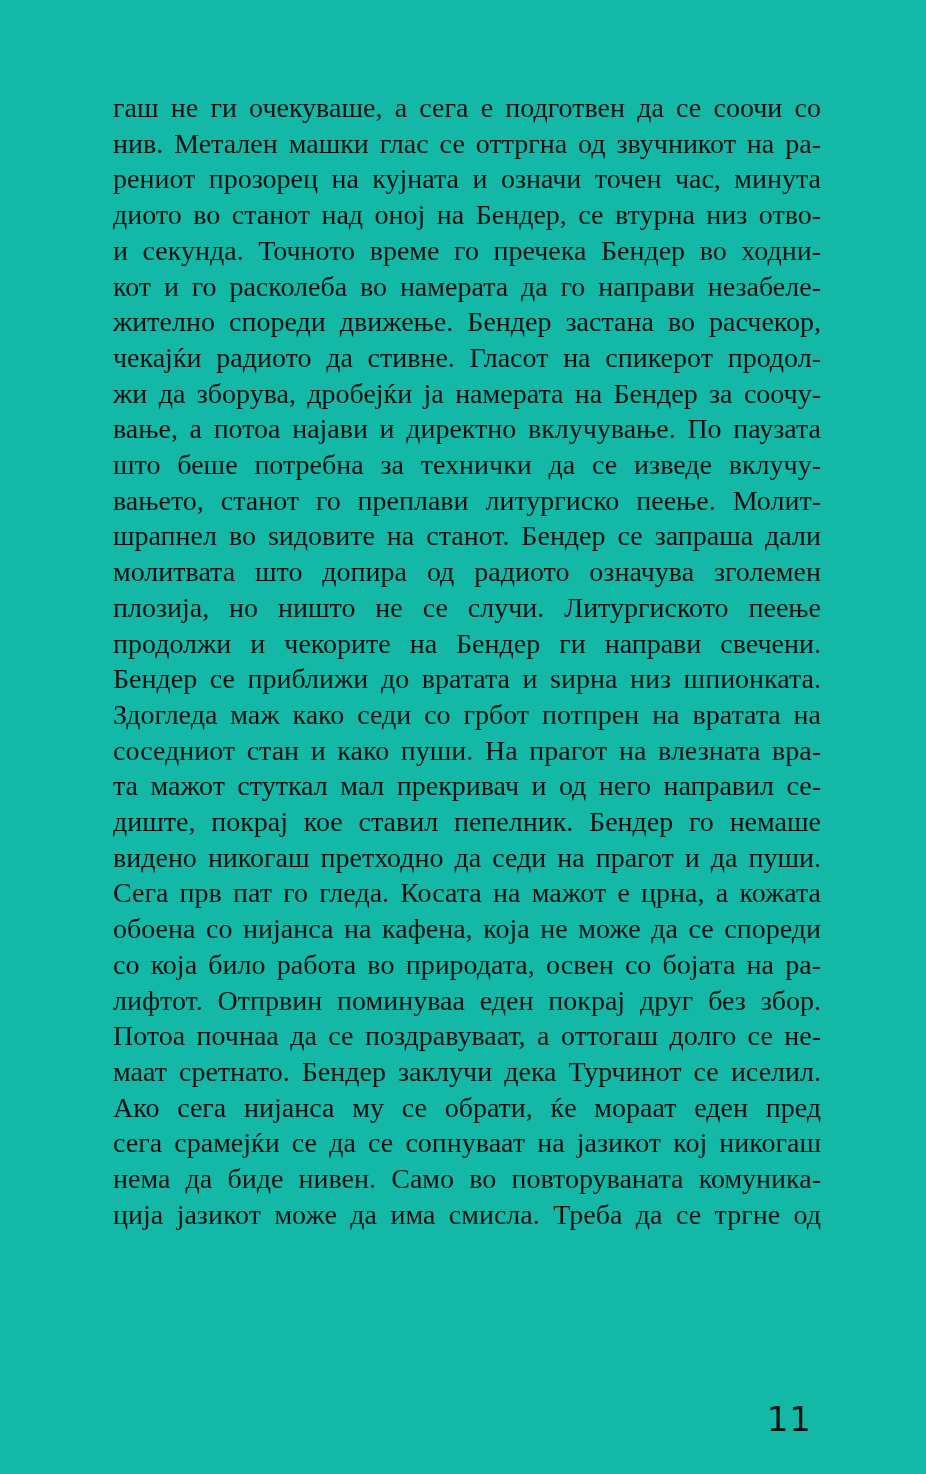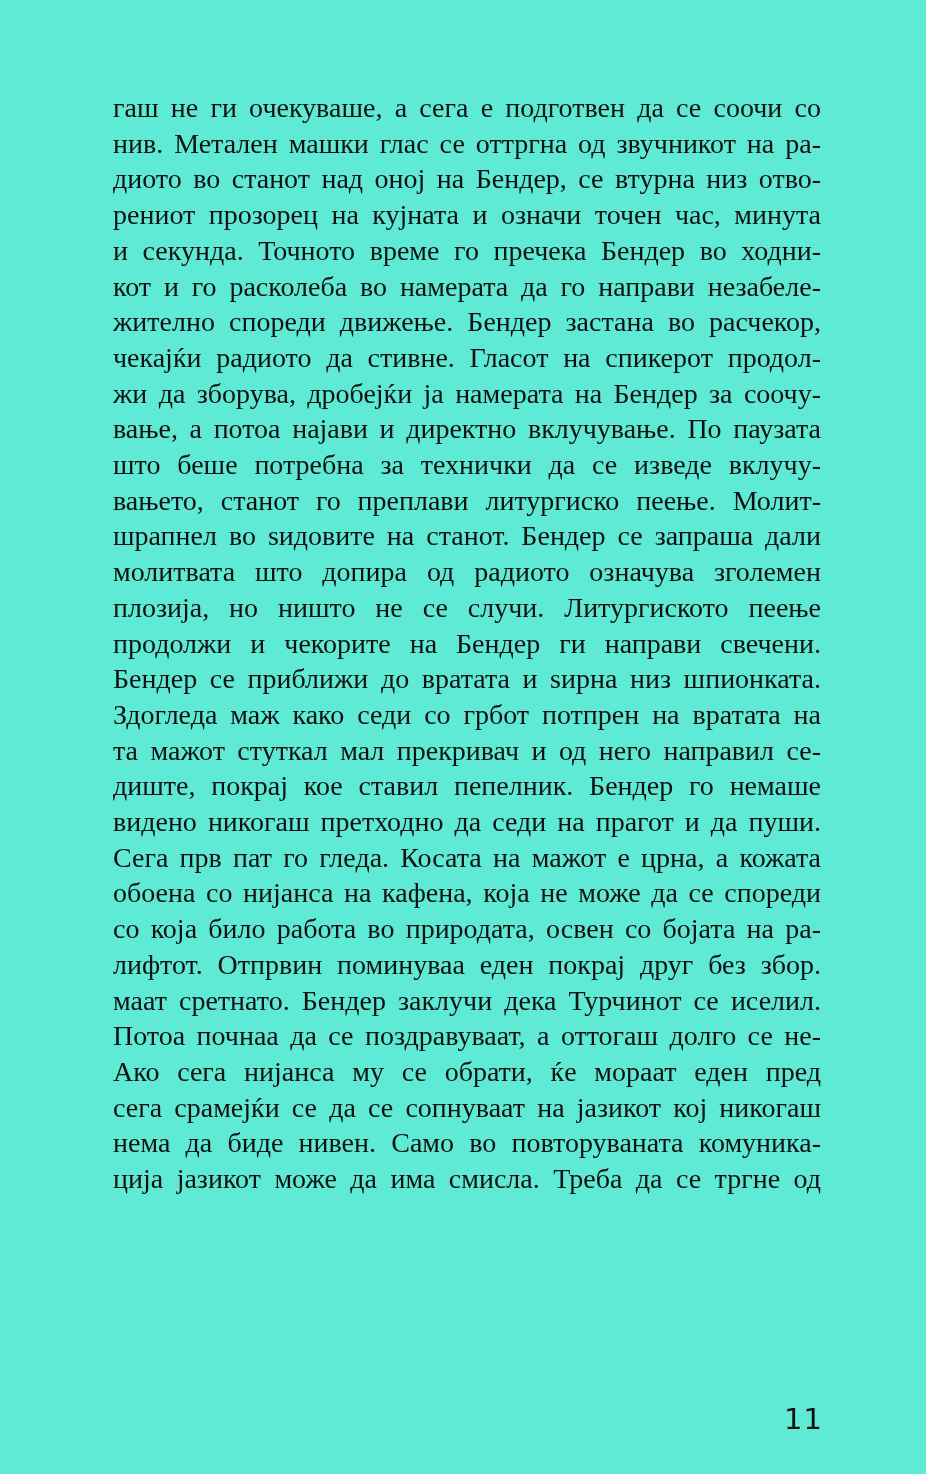--- a/index.html
+++ b/index.html
@@ -10,81 +10,82 @@
     width: 926px;
     height: 1474px;
     background: #ffffff;
     position: relative;
     overflow: hidden;
     font-family: "Liberation Serif", serif;
   }
   .page {
     position: absolute;
     inset: 0;
-    background: #5eead4;
+    background: #14b8a6;
   }
   .text-block {
     position: absolute;
     left: 113px;
     top: 90px;
     width: 708px;
   }
   .text-line {
     font-family: "Liberation Serif", serif;
     font-size: 28px;
     line-height: 35.7px;
     color: #121212;
     text-align: justify;
     text-align-last: justify;
     -moz-text-align-last: justify;
     white-space: normal;
     text-rendering: optimizeLegibility;
   }
   .page-number {
     position: absolute;
-    right: 103px;
+    right: 114px;
     top: 1402px;
     font-family: "DejaVu Sans", sans-serif;
-    font-size: 29px;
+    font-size: 34px;
     line-height: 34px;
     color: #121212;
     letter-spacing: 1px;
   }
 </style>
 </head>
 <body>
 
 <div class="page">
   <main class="text-block">
       <div class="text-line">гаш не ги очекуваше, а сега е подготвен да се соочи со</div>
       <div class="text-line">нив. Метален машки глас се оттргна од звучникот на ра-</div>
+      <div class="text-line">рениот прозорец на кујната и означи точен час, минута</div>
       <div class="text-line">диото во станот над оној на Бендер, се втурна низ отво-</div>
-      <div class="text-line">рениот прозорец на кујната и означи точен час, минута</div>
       <div class="text-line">и секунда. Точното време го пречека Бендер во ходни-</div>
       <div class="text-line">кот и го расколеба во намерата да го направи незабеле-</div>
       <div class="text-line">жително спореди движење. Бендер застана во расчекор,</div>
       <div class="text-line">чекајќи радиото да стивне. Гласот на спикерот продол-</div>
       <div class="text-line">жи да зборува, дробејќи ја намерата на Бендер за соочу-</div>
       <div class="text-line">вање, а потоа најави и директно вклучување. По паузата</div>
       <div class="text-line">што беше потребна за технички да се изведе вклучу-</div>
       <div class="text-line">вањето, станот го преплави литургиско пеење. Молит-</div>
       <div class="text-line">шрапнел во ѕидовите на станот. Бендер се запраша дали</div>
       <div class="text-line">молитвата што допира од радиото означува зголемен</div>
       <div class="text-line">плозија, но ништо не се случи. Литургиското пеење</div>
       <div class="text-line">продолжи и чекорите на Бендер ги направи свечени.</div>
       <div class="text-line">Бендер се приближи до вратата и ѕирна низ шпионката.</div>
       <div class="text-line">Здогледа маж како седи со грбот потпрен на вратата на</div>
+      <div class="text-line">соседниот стан и како пуши. На прагот на влезната вра-</div>
       <div class="text-line">та мажот стуткал мал прекривач и од него направил се-</div>
       <div class="text-line">диште, покрај кое ставил пепелник. Бендер го немаше</div>
       <div class="text-line">видено никогаш претходно да седи на прагот и да пуши.</div>
       <div class="text-line">Сега прв пат го гледа. Косата на мажот е црна, а кожата</div>
       <div class="text-line">обоена со нијанса на кафена, која не може да се спореди</div>
       <div class="text-line">со која било работа во природата, освен со бојата на ра-</div>
       <div class="text-line">лифтот. Отпрвин поминуваа еден покрај друг без збор.</div>
+      <div class="text-line">Потоа почнаа да се поздравуваат, а оттогаш долго се не-</div>
       <div class="text-line">маат сретнато. Бендер заклучи дека Турчинот се иселил.</div>
-      <div class="text-line">Потоа почнаа да се поздравуваат, а оттогаш долго се не-</div>
       <div class="text-line">Ако сега нијанса му се обрати, ќе мораат еден пред</div>
       <div class="text-line">сега срамејќи се да се сопнуваат на јазикот кој никогаш</div>
       <div class="text-line">нема да биде нивен. Само во повторуваната комуника-</div>
       <div class="text-line">ција јазикот може да има смисла. Треба да се тргне од</div>
     </main>
   <div class="page-number">11</div>
 </div>
 
 </body></html>

